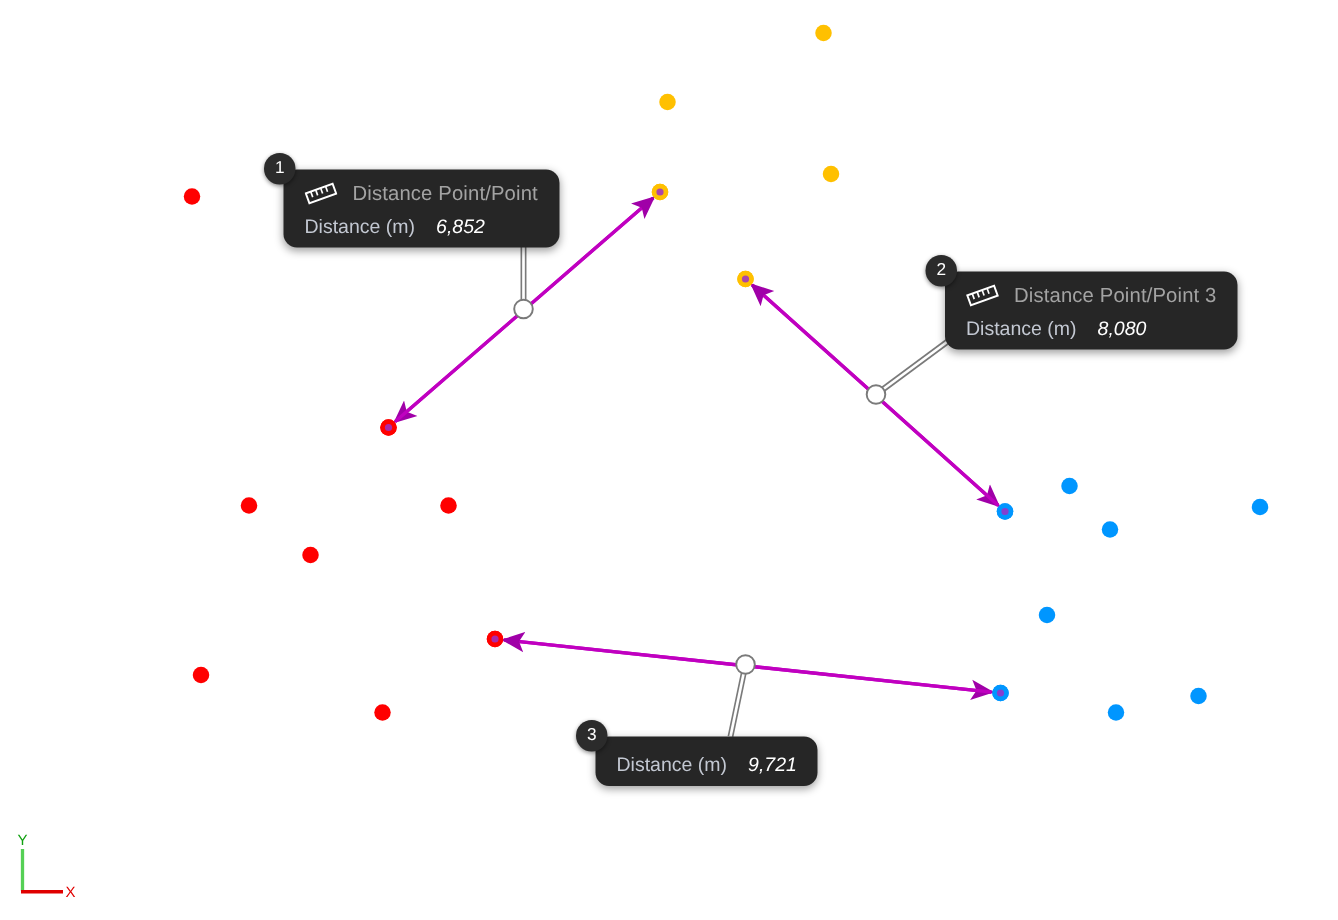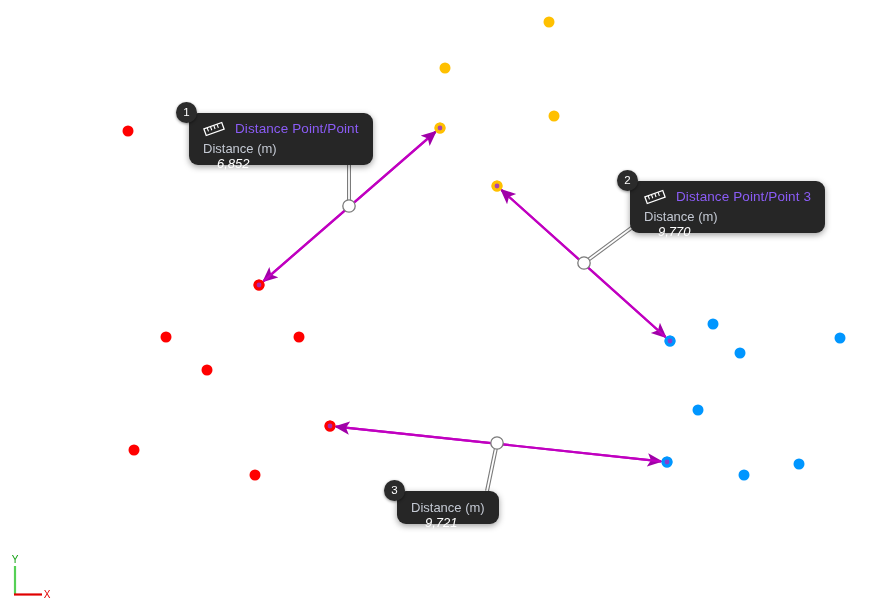--- a/index.html
+++ b/index.html
@@ -37,30 +37,29 @@
     align-items: center;
     height: 19px;
   }
   .ruler-icon {
     width: 22px;
     height: 16px;
     margin-right: 10px;
     flex: 0 0 auto;
   }
   .ml-title {
-    color: #8b5cf6;
+    color: #a3a3a3;
     font-size: 13.5px;
     letter-spacing: 0.1px;
   }
   .ml-row-value {
     display: flex;
-    align-items: flex-start;
+    align-items: flex-end;
     margin-top: 3px;
     height: 17px;
-    flex-direction: column;
   }
   .ml-key {
     color: #c3c8d2;
     font-size: 13px;
   }
   .ml-val {
     color: #ffffff;
     font-size: 13px;
     margin-left: 14px;
     font-style: italic;
@@ -185,21 +184,21 @@
           <line x1="5" y1="4.5" x2="5" y2="8.4" stroke="#ffffff" stroke-width="1.1"></line>
           <line x1="8.5" y1="4.5" x2="8.5" y2="8.4" stroke="#ffffff" stroke-width="1.1"></line>
           <line x1="12" y1="4.5" x2="12" y2="8.4" stroke="#ffffff" stroke-width="1.1"></line>
           <line x1="15.5" y1="4.5" x2="15.5" y2="8.4" stroke="#ffffff" stroke-width="1.1"></line>
         </g>
       </svg>
       <span class="ml-title">Distance Point/Point 3</span>
     </div>
     <div class="ml-row-value">
       <span class="ml-key">Distance (m)</span>
-      <span class="ml-val">9,770</span>
+      <span class="ml-val">8,080</span>
     </div>
   </div>
 
   <div class="measure-label" style="left: 397px; top: 491px;">
     <div class="badge">3</div>
     <div class="ml-row-value">
       <span class="ml-key">Distance (m)</span>
       <span class="ml-val">9,721</span>
     </div>
   </div>

